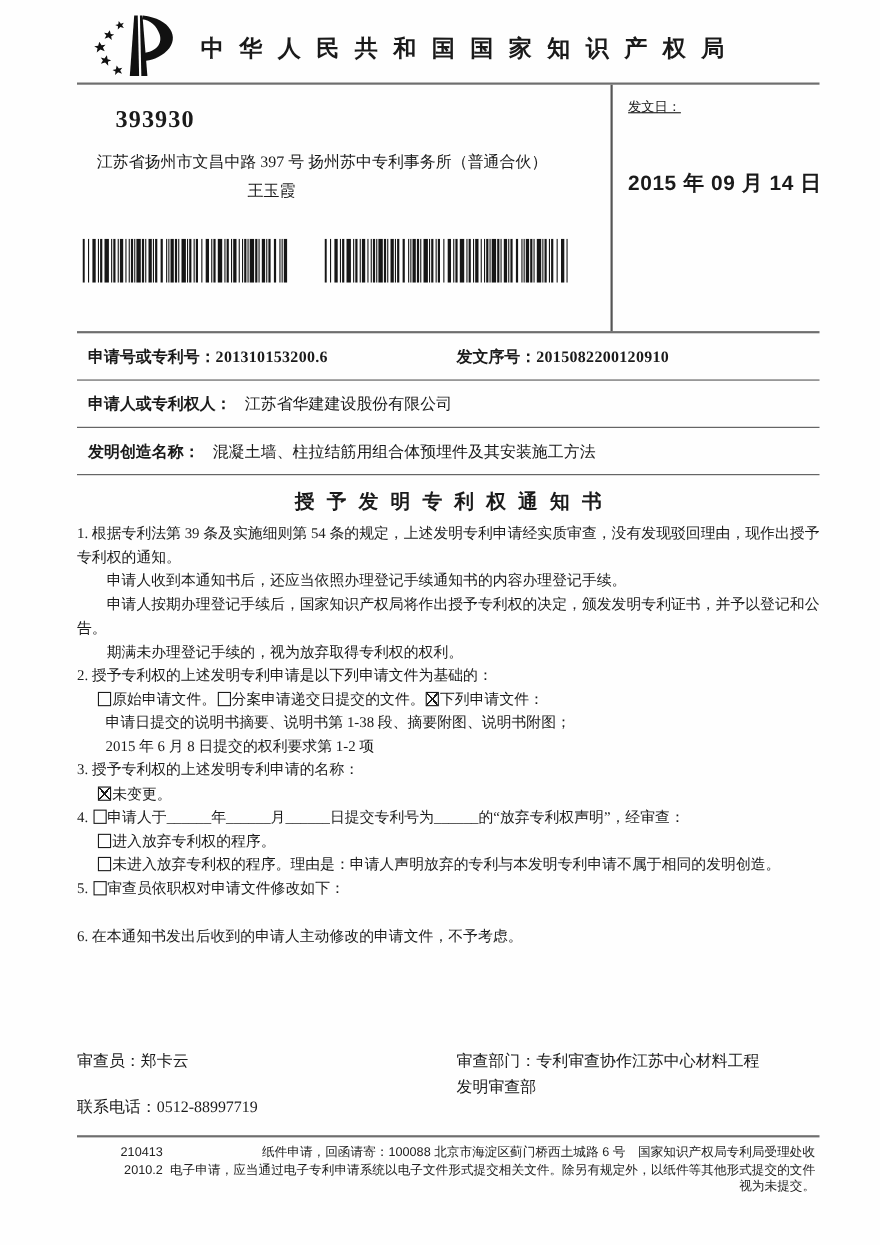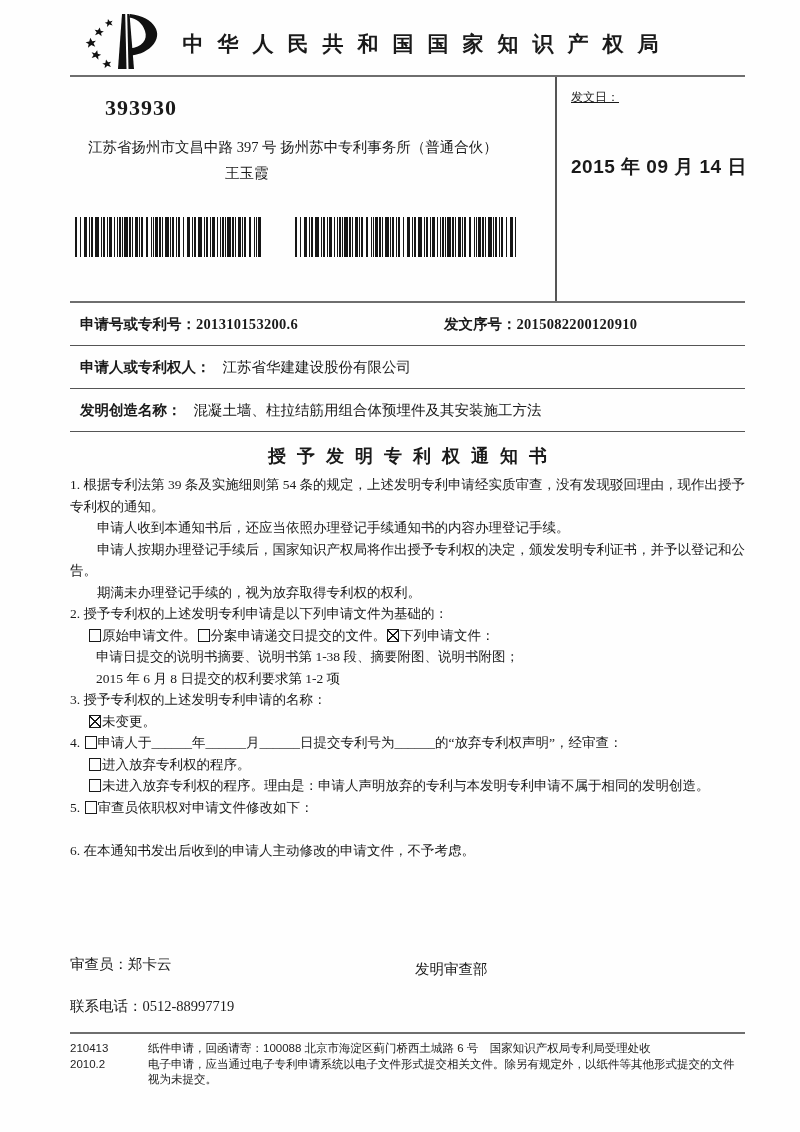--- a/index.html
+++ b/index.html
@@ -29,21 +29,21 @@
   .barcode { height:40px; overflow:hidden; white-space:nowrap; }
   .barcode span { display:inline-block; height:100%; background:#161616; vertical-align:top; }
   .top-right { width:190px; border-left:2px solid #555; padding:12px 0 0 14px; }
   .date-label { font-size:12px;text-decoration:underline; }
   .date-value {
     margin-top:48px; font-size:19px; font-weight:bold; white-space:nowrap;
     font-family:"Liberation Sans","DejaVu Sans",sans-serif; letter-spacing:0.5px;
   }
 
   
-  .info-row { border-bottom:1.5px solid #555; padding:12px 0 11px 10px; font-size:14.5px;gap:29px; }
+  .info-row { border-bottom:1.5px solid #555; padding:12px 0 11px 10px; font-size:14.5px; }
   .info-row .lbl { font-weight:bold; }
   .info-row .b  { font-weight:bold; }
   .row1 { display:flex; }
   .row1 .cell-left  { width:335px; }
   .val-num { font-family:"Liberation Serif","DejaVu Serif",serif; letter-spacing:0.3px; }
   .gap2 { display:inline-block; width:12px; }
 
   
   .notice-title {
     text-align:center; font-size:18px; font-weight:bold; letter-spacing:11px;
@@ -67,21 +67,21 @@
 
   
   .signoff { display:flex; margin-top:94px; font-size:14.5px; }
   .signoff-left  { width:345px; }
   .signoff-right { flex:1; }
   .phone-line { margin-top:23px; }
   .dept-line2 { margin-top:5px; }
 
   
   .footer { border-top:2px solid #6e6e6e; margin-top:16px; padding-top:7px; display:flex;
-            font-family:"Liberation Sans","DejaVu Sans",sans-serif; font-size:11.5px; line-height:15.5px; color:#222; }
+            font-family:"Liberation Sans","DejaVu Sans",sans-serif; font-size:11.5px; line-height:15.5px; color:#222;text-align:right; }
   .footer-codes { width:78px; flex:none; }
   .footer-notes { flex:1; padding-right:4px; }
 </style>
 </head>
 <body>
 
 <div class="page">
   <div class="content">
 
     <div class="header">
@@ -156,20 +156,21 @@
         <div class="body-line ind0 blank"></div>
         <div class="body-line ind0"><span>6. 在本通知书发出后收到的申请人主动修改的申请文件，不予考虑。</span></div>
       </div>
 
     <div class="signoff">
       <div class="signoff-left">
         <div><span>审查员：</span><span>郑卡云</span></div>
         <div class="phone-line"><span>联系电话：</span><span>0512-88997719</span></div>
       </div>
       <div class="signoff-right">
+        <div><span>审查部门：</span><span>专利审查协作江苏中心材料工程</span></div>
         <div class="dept-line2">发明审查部</div>
       </div>
     </div>
 
     <div class="footer">
       <div class="footer-codes">
         <div>210413</div>
         <div>2010.2</div>
       </div>
       <div class="footer-notes">

